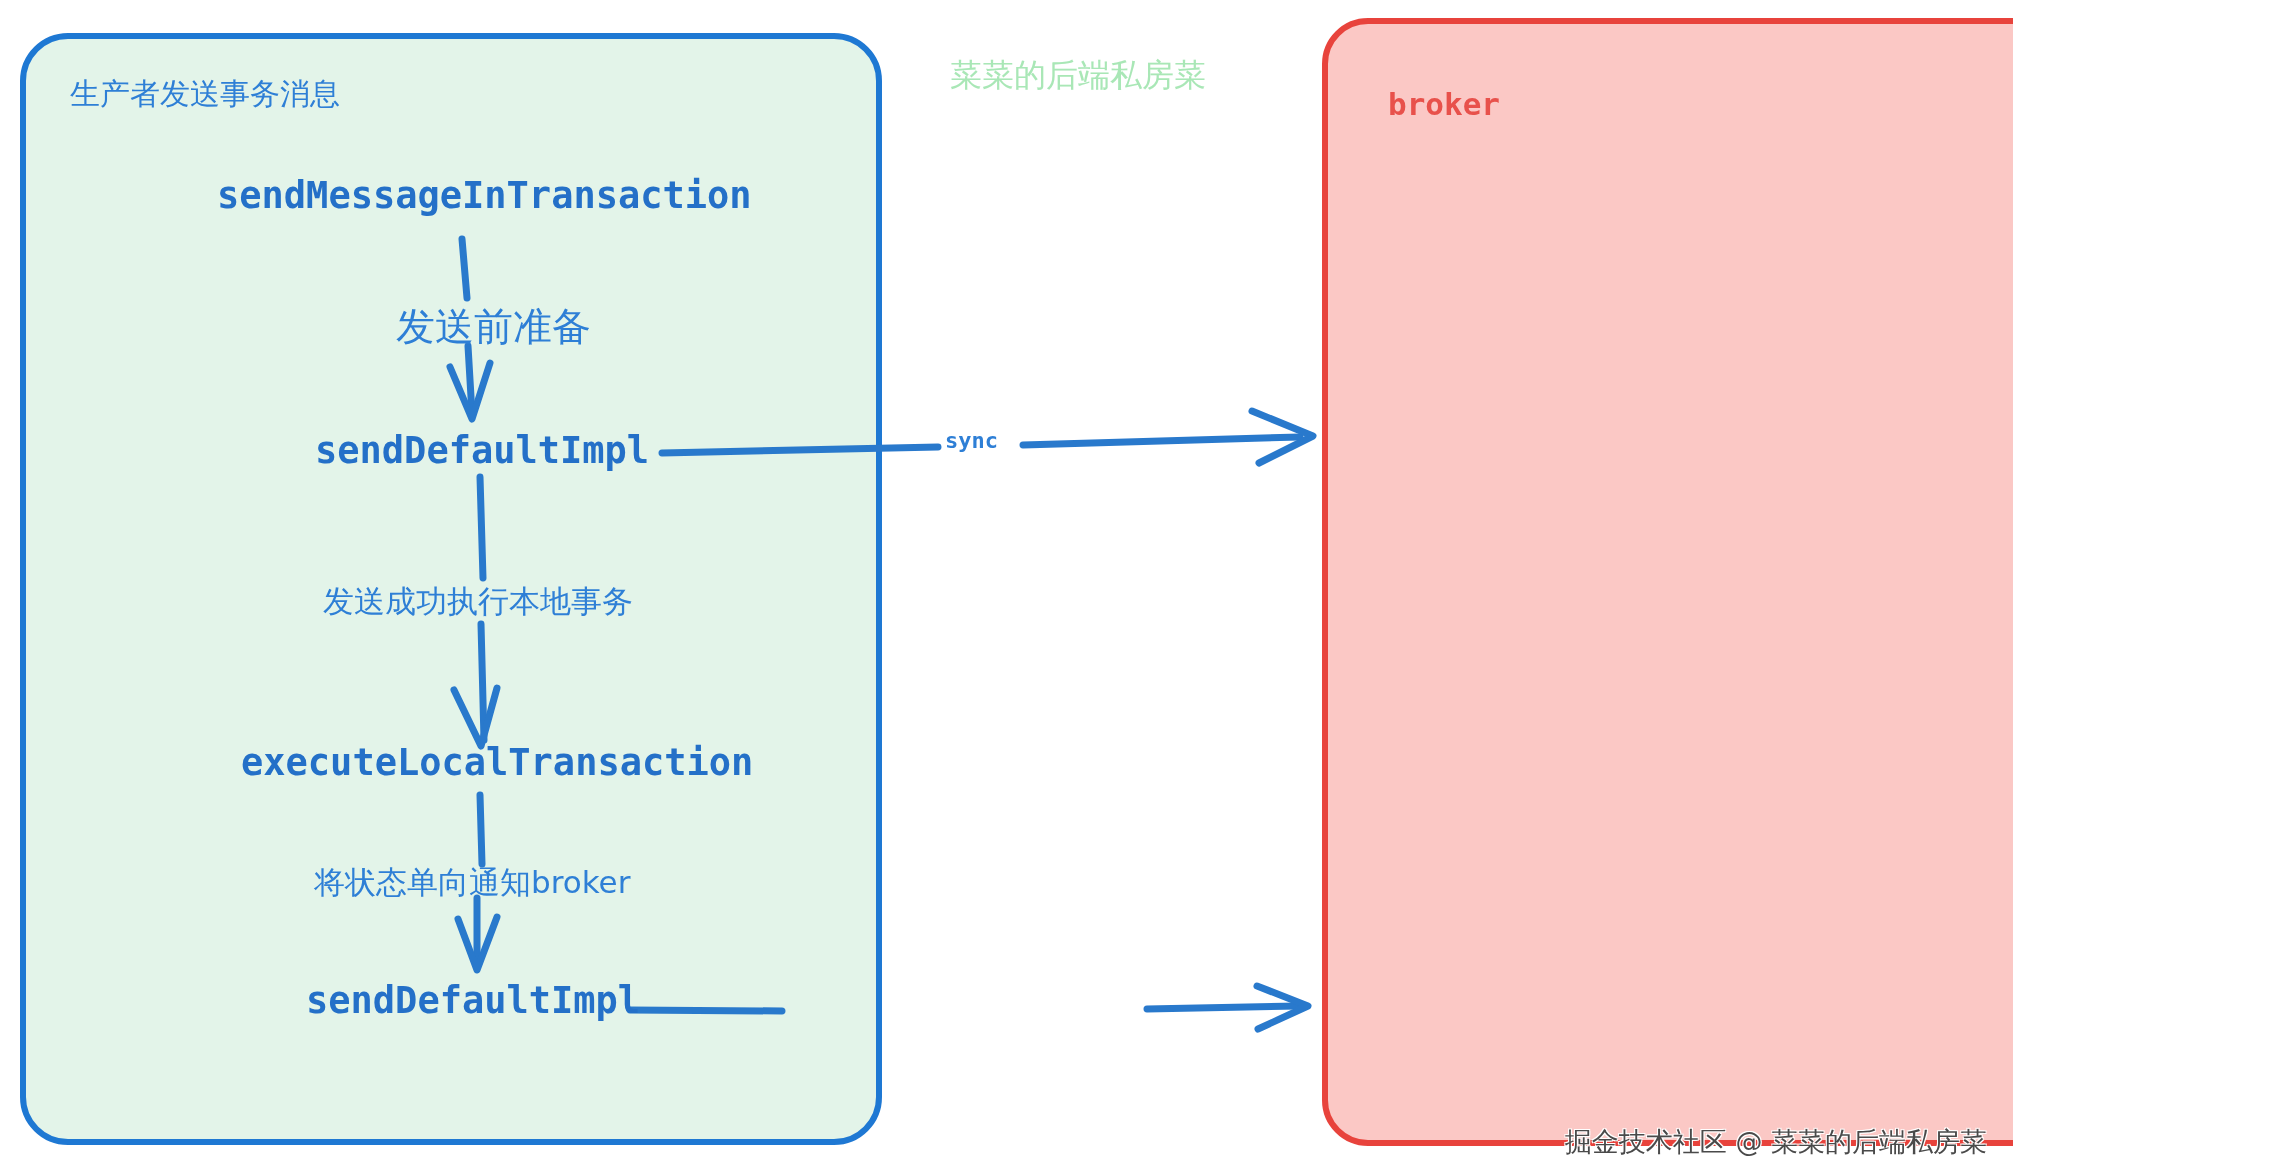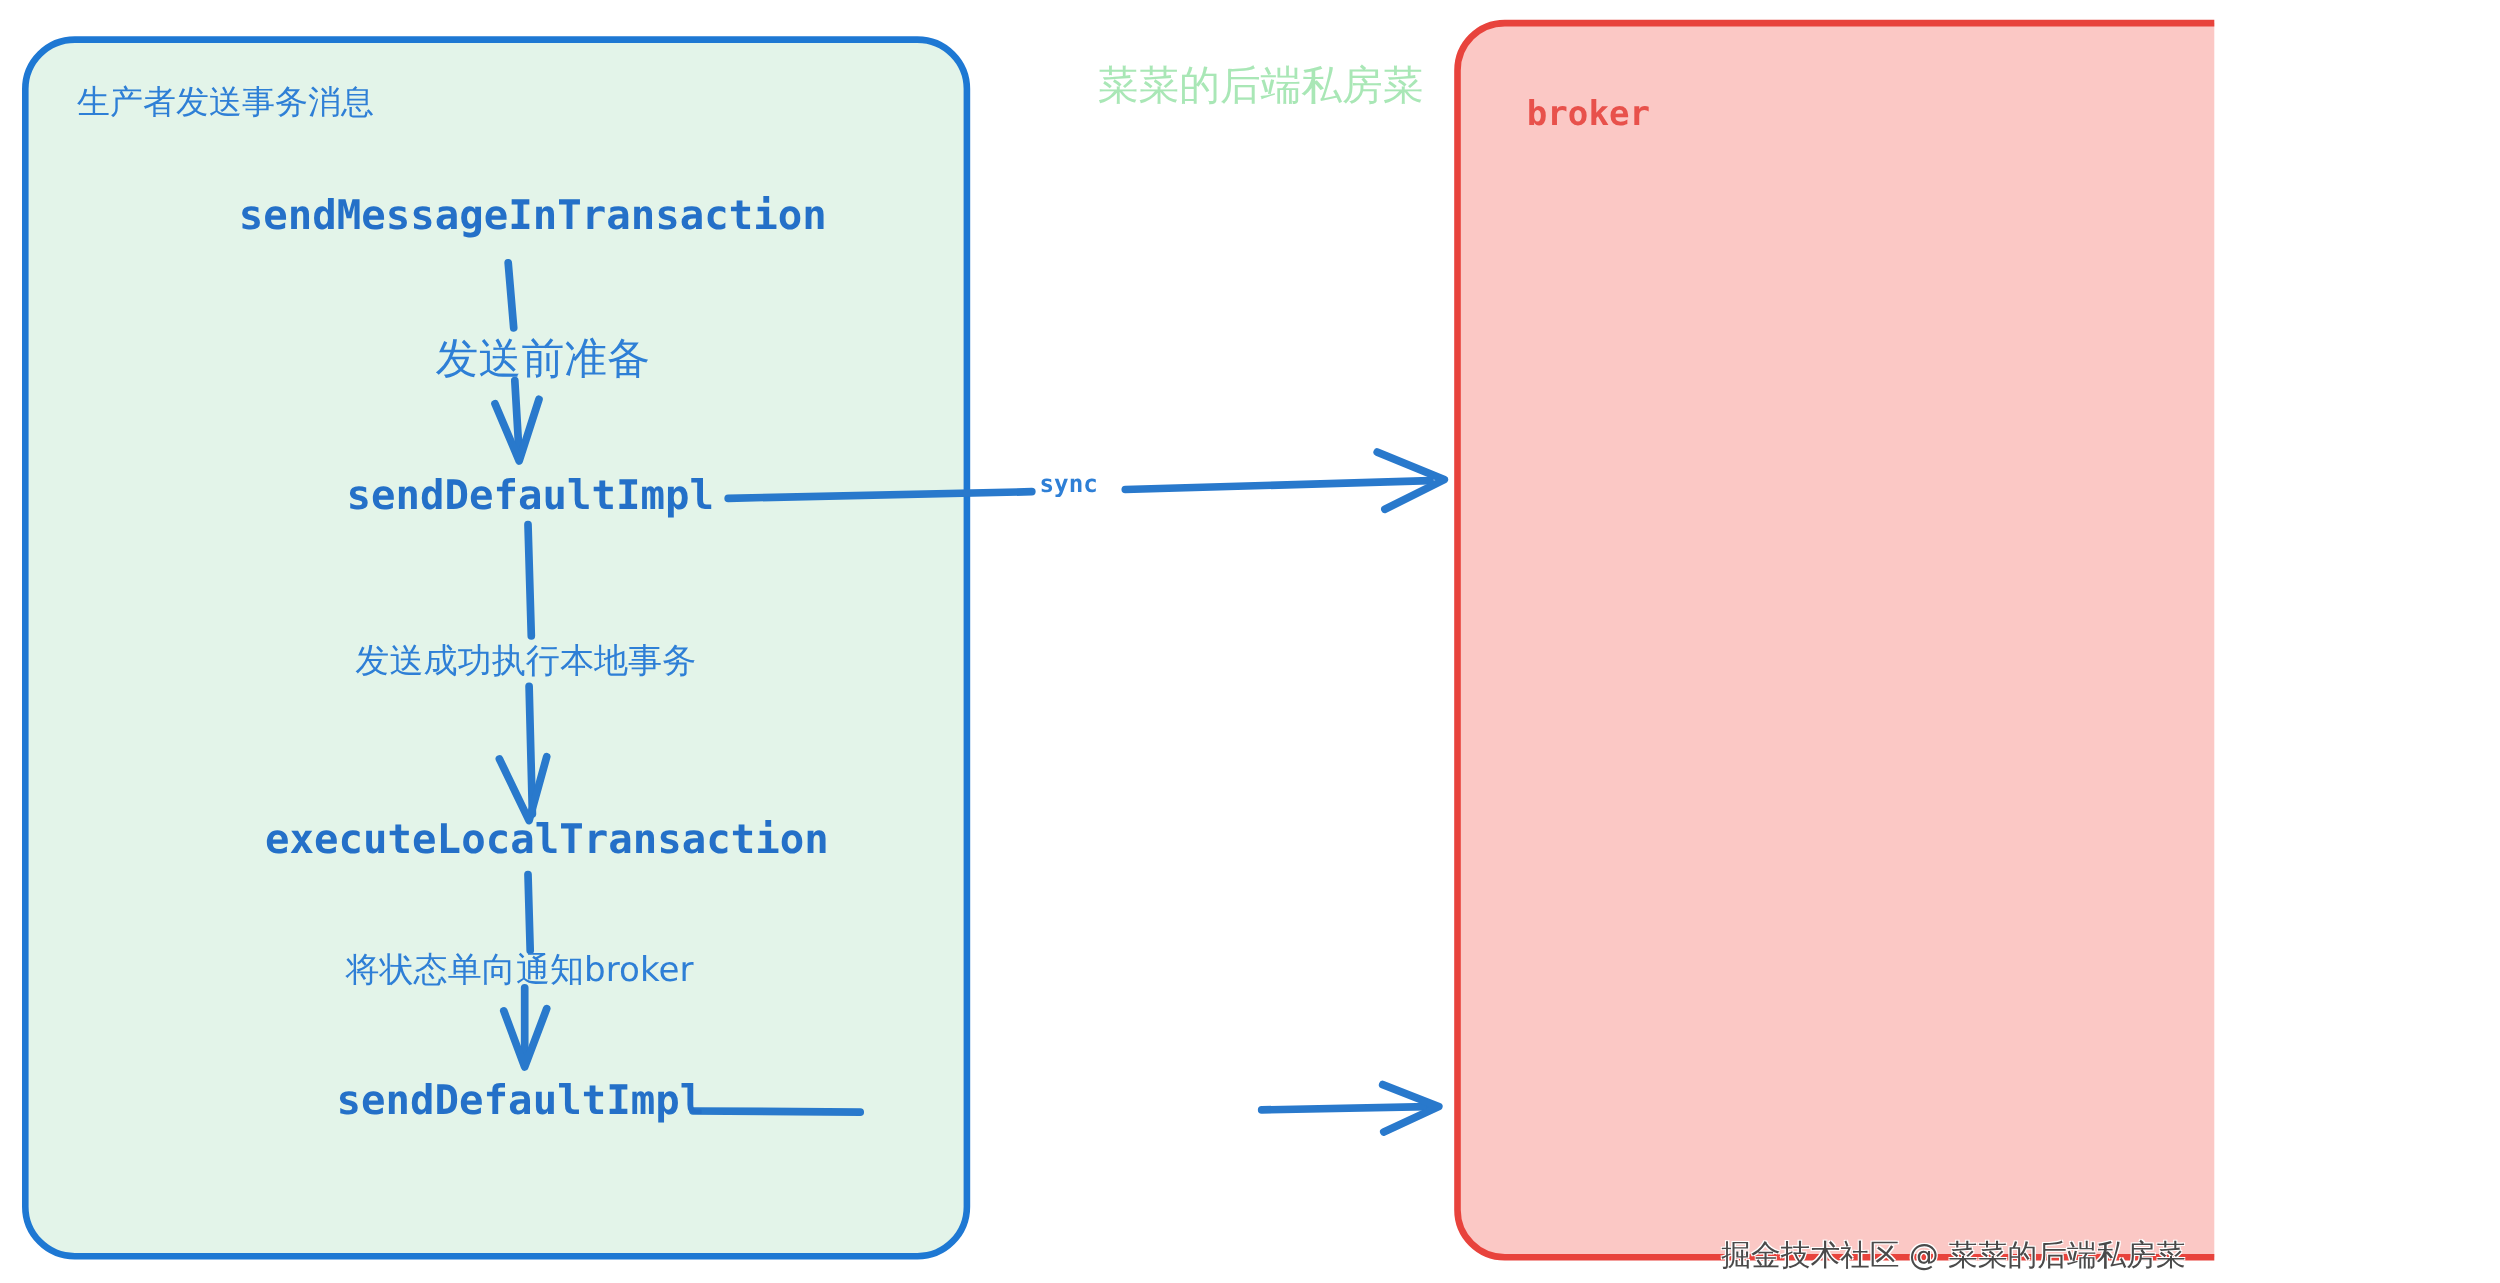--- a/index.html
+++ b/index.html
@@ -54,21 +54,21 @@
   #node-1 { left: 217px; top: 174px; font-size: 37px; }
   #step-1 { left: 396px; top: 304px; font-size: 39px; text-align: right; }
   #node-2 { left: 315px; top: 429px; font-size: 37px; }
   #step-2 { left: 323px; top: 583px; font-size: 31px; }
   #node-3 { left: 241px; top: 741px; font-size: 37px; }
   #step-3 { left: 314px; top: 864px; font-size: 31px; }
   #node-4 { left: 306px; top: 979px; font-size: 37px; }
   #sync-label { left: 945px; top: 428px; font-size: 22px; }
   #oneway-label { left: 782px; top: 986px; font-size: 30px; }
   #broker-title { left: 1388px; top: 70px; font-size: 31px; color: #e8514b; margin-top: 16px; }
-  #watermark-top { left: 950px; top: 56px; font-size: 37px; color: #a9e7b6; margin-left: 48px; }
+  #watermark-top { left: 950px; top: 56px; font-size: 32px; color: #a9e7b6; }
   #watermark-bottom {
     right: 26px; top: 1103px;
     font-size: 27px;
     color: #4a4a4a;
     z-index: 20;
     text-shadow: 1px 1px 0 #ffffff, -1px -1px 0 #ffffff, 1px -1px 0 #ffffff, -1px 1px 0 #ffffff;
     margin-top: 23px;
   }
   #arrow-layer {
     position: absolute;

